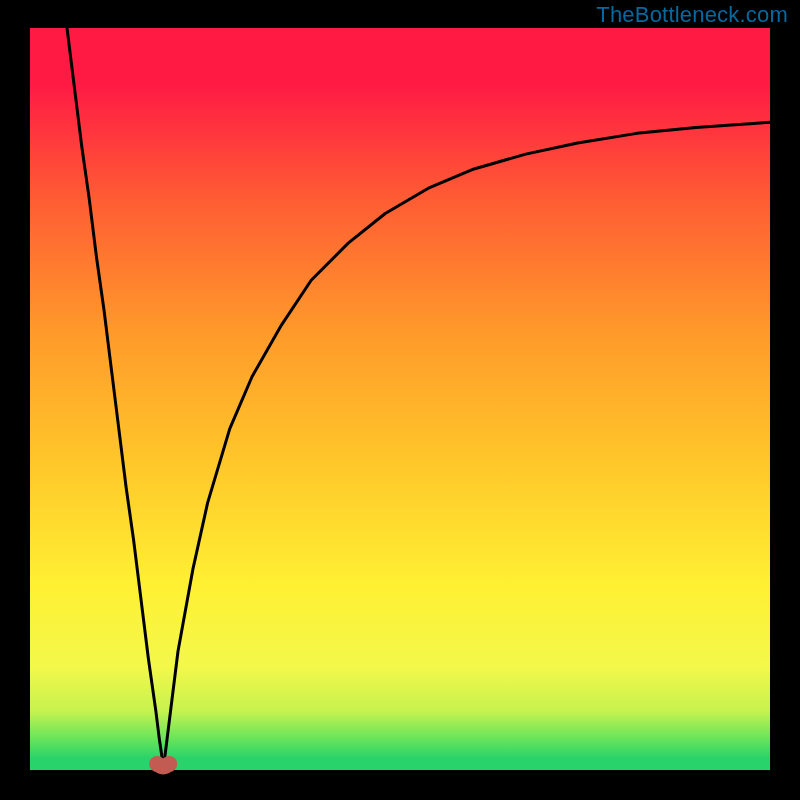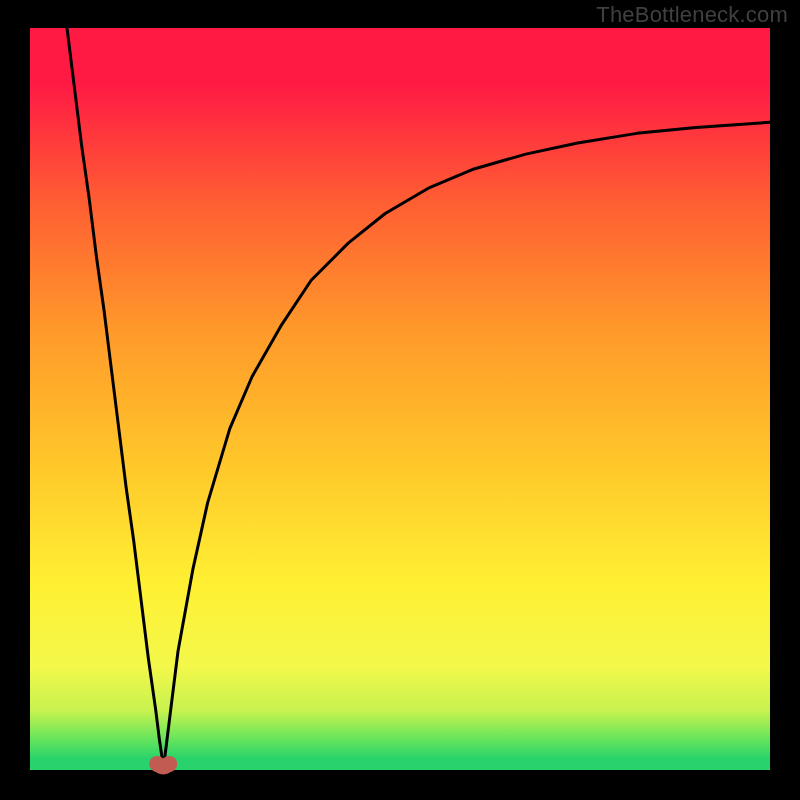--- a/index.html
+++ b/index.html
@@ -18,21 +18,21 @@
     width: 800px;
     height: 800px;
   }
   svg { display: block; }
   .watermark {
     position: absolute;
     top: 2px;
     right: 12px;
     font-family: Arial, Helvetica, sans-serif;
     font-size: 22px;
-    color: #404040;
+    color: #0369a1;
     letter-spacing: 0.2px;
     user-select: none;
   }
 </style>
 </head>
 <body>
 
 <div class="chart-wrap">
   <svg id="svg" width="800" height="800" viewBox="0 0 800 800">
       <defs>

